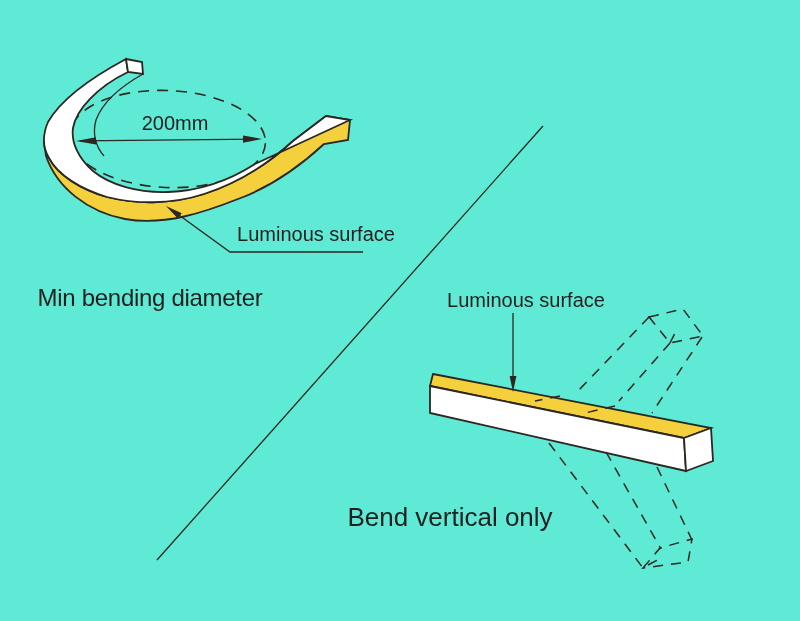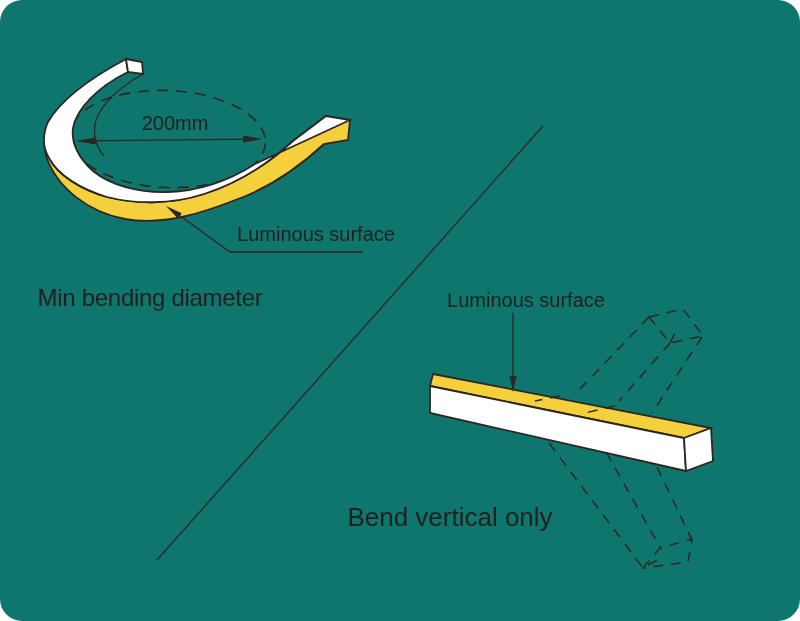--- a/index.html
+++ b/index.html
@@ -4,23 +4,22 @@
 <style>
   html, body {
     margin: 0;
     padding: 0;
     background: #ffffff;
   }
   .stage {
     position: relative;
     width: 800px;
     height: 621px;
-    background: #0f766e;
+    background: #5eead4;
     overflow: hidden;
-    border-radius: 22px;
   }
   svg {
     display: block;
   }
   svg text {
     fill: #231f20;
     font-family: "Liberation Sans", sans-serif;
   }
   .lbl   { font-size: 20px; }
   .cap-l { font-size: 24px; letter-spacing: -0.3px; }

